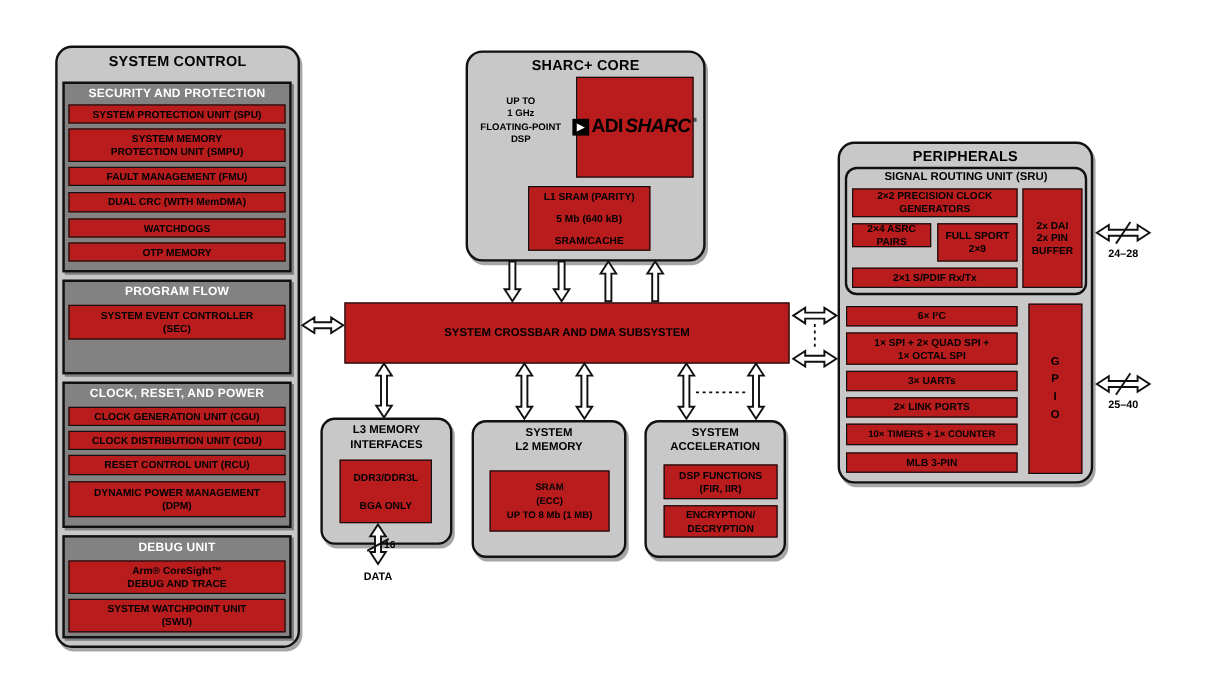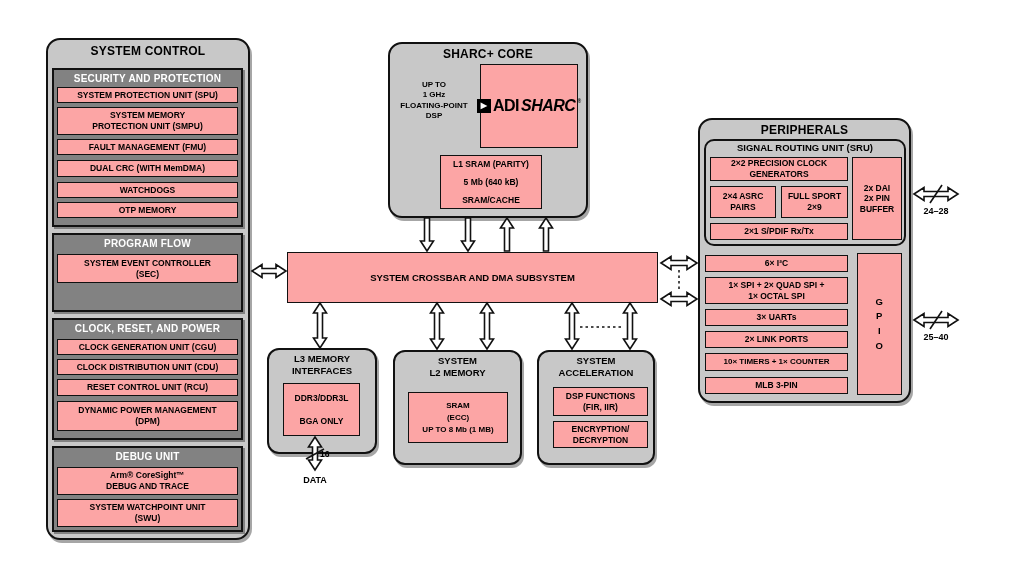--- a/index.html
+++ b/index.html
@@ -21,21 +21,21 @@
   }
   .group{
     position:absolute;box-sizing:border-box;background:#828282;
     border:2px solid #111;box-shadow:2px 2px 0 rgba(0,0,0,.35);
   }
   .group-title{
     color:#fff;font-weight:bold;font-size:10px;text-align:center;
     padding-top:3px;letter-spacing:.2px;
   }
   .wbox{
-    position:absolute;box-sizing:border-box;background:#fca5a5;border:1.6px solid #111;
+    position:absolute;box-sizing:border-box;background:#b91c1c;border:1.6px solid #111;
     display:flex;align-items:center;justify-content:center;text-align:center;
     font-weight:bold;font-size:8.5px;line-height:1.25;white-space:pre-line;
   }
   .desc{
     position:absolute;box-sizing:border-box;text-align:center;font-weight:bold;
     font-size:8px;line-height:1.3;white-space:pre-line;
   }
   .buslabel{
     position:absolute;box-sizing:border-box;text-align:center;
     font-weight:bold;font-size:9px;
@@ -140,21 +140,21 @@
   <div class="wbox lh15 fs8" style="left:408px;top:392px;width:100px;height:51px;">SRAM
 (ECC)
 UP TO 8 Mb (1 MB)</div>
   <div class="wbox" style="left:553px;top:387px;width:95px;height:29px;">DSP FUNCTIONS
 (FIR, IIR)</div>
   <div class="wbox" style="left:553px;top:421px;width:95px;height:27px;">ENCRYPTION/
 DECRYPTION</div>
 
   <div class="wbox" style="left:710px;top:157px;width:138px;height:24px;">2×2 PRECISION CLOCK
 GENERATORS</div>
-  <div class="wbox" style="left:710px;top:186px;width:66px;height:32px;">2×4 ASRC
+  <div class="wbox" style="left:710px;top:186px;width:66px;height:20px;">2×4 ASRC
 PAIRS</div>
   <div class="wbox" style="left:781px;top:186px;width:67px;height:32px;">FULL SPORT
 2×9</div>
   <div class="wbox" style="left:710px;top:223px;width:138px;height:17px;">2×1 S/PDIF Rx/Tx</div>
   <div class="wbox" style="left:852px;top:157px;width:50px;height:83px;">2x DAI
 2x PIN
 BUFFER</div>
 
   <div class="wbox" style="left:705px;top:255px;width:143px;height:17px;">6× I²C</div>
   <div class="wbox" style="left:705px;top:277px;width:143px;height:27px;">1× SPI + 2× QUAD SPI +

